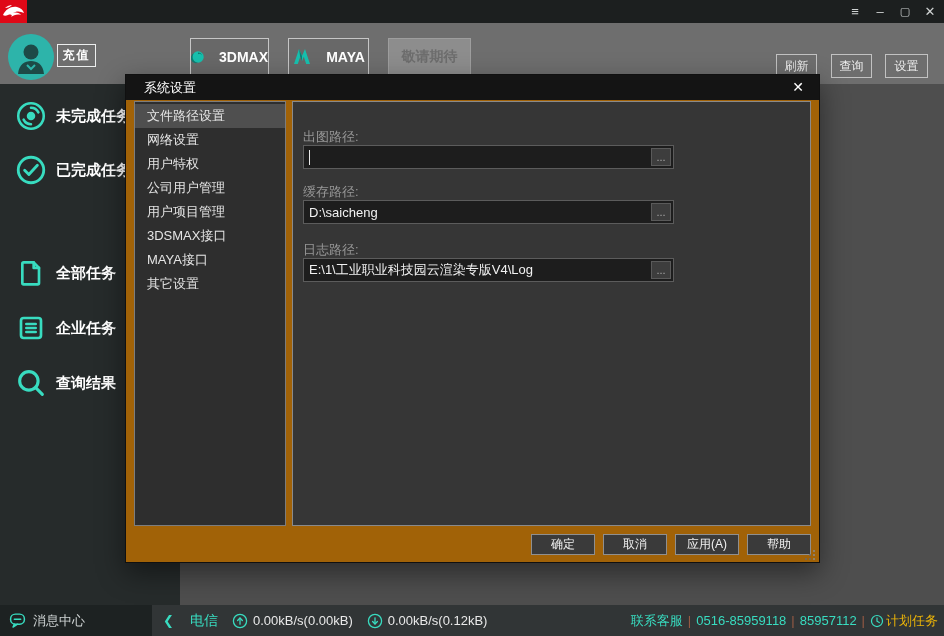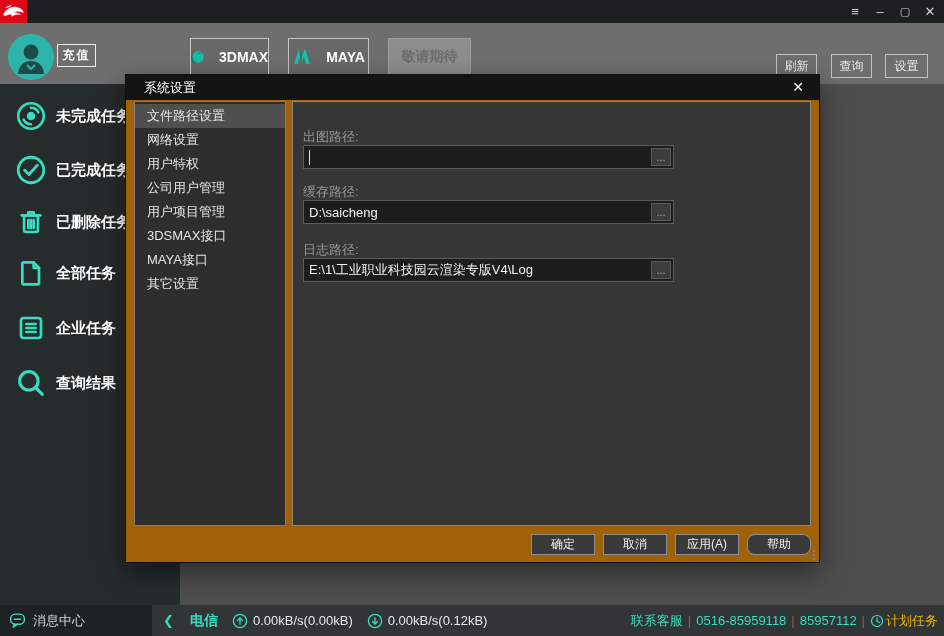--- a/index.html
+++ b/index.html
@@ -29,21 +29,21 @@
   .side-item{position:absolute;left:0;width:180px;height:44px;display:flex;align-items:center;cursor:default;}
   .side-item .ic{width:36px;height:36px;margin-left:13px;display:flex;align-items:center;justify-content:center;}
   .side-item .lb{color:#ffffff;font-weight:bold;font-size:15px;margin-left:7px;}
 
   
   .statusbar{position:absolute;left:0;top:605px;width:944px;height:31px;background:#313536;}
   .status-left{position:absolute;left:0;top:0;width:152px;height:31px;background:#1d2222;display:flex;align-items:center;}
   .status-left .lb{color:#ced3d3;font-size:13px;margin-left:7px;}
   .chevron{position:absolute;left:163px;top:0;height:31px;display:flex;align-items:center;color:#38dcc0;font-size:13px;font-weight:bold;}
   .status-mid{position:absolute;left:190px;top:0;height:31px;display:flex;align-items:center;gap:14px;}
-  .carrier{color:#38dcc0;font-weight:bold;font-size:14px;}
+  .carrier{color:#38dcc0;font-weight:normal;font-size:14px;}
   .net{display:flex;align-items:center;gap:5px;color:#e9e9e9;font-size:13px;}
   .status-right{position:absolute;right:6px;top:0;height:31px;display:flex;align-items:center;gap:5px;font-size:13px;color:#38dcc0;}
   .pipe{color:#9a5b45;}
   .sched{display:flex;align-items:center;gap:2px;color:#eab308;}
 
   
   .dialog{position:absolute;left:125px;top:74px;width:695px;height:489px;background:#a16207;border:1px solid #101010;
     box-shadow:0 10px 26px rgba(0,0,0,0.45);z-index:10;}
   .dlg-title{position:absolute;left:0;top:0;width:100%;height:25px;background:#141414;display:flex;align-items:center;}
   .dlg-title .t{color:#fff;font-size:13px;margin-left:18px;}
@@ -132,33 +132,20 @@
     </div>
     <div class="side-item" style="top:64px;">
       <span class="ic">
         <svg width="34" height="34" viewBox="0 0 24 24" fill="none" stroke="#38dcc0" stroke-width="2" stroke-linecap="round" stroke-linejoin="round">
           <circle cx="12" cy="12" r="9"></circle>
           <path d="M7.5,12.2 l3,3 l6,-6.6"></path>
         </svg>
       </span>
       <span class="lb">已完成任务</span>
     </div>
-    <div class="side-item" style="top:116px;">
-      <span class="ic">
-        <svg width="32" height="32" viewBox="0 0 24 24" fill="none" stroke="#38dcc0" stroke-width="2" stroke-linecap="round" stroke-linejoin="round">
-          <path d="M5,7 h14"></path>
-          <path d="M10,7 v-2.2 h4 v2.2"></path>
-          <rect x="6.8" y="7" width="10.4" height="12.5" rx="1.5"></rect>
-          <path d="M10,10.5 v6"></path>
-            <path d="M12,10.5 v6"></path>
-            <path d="M14,10.5 v6"></path>
-        </svg>
-      </span>
-      <span class="lb">已删除任务</span>
-    </div>
     <div class="side-item" style="top:167px;">
       <span class="ic">
         <svg width="32" height="32" viewBox="0 0 24 24" fill="none" stroke="#38dcc0" stroke-width="2" stroke-linecap="round" stroke-linejoin="round">
           <path d="M6.5,4 h7.5 l4,4.2 v11.3 a1,1 0 0 1 -1,1 h-10.5 a1,1 0 0 1 -1,-1 v-14.5 a1,1 0 0 1 1,-1 z"></path>
           <path d="M14,4 v4.2 h4"></path>
         </svg>
       </span>
       <span class="lb">全部任务</span>
     </div>
     <div class="side-item" style="top:222px;">
@@ -217,21 +204,21 @@
       <div class="fld-label" style="top:139px;">日志路径:</div>
       <div class="fld-input" style="top:156px;">
         <span class="val">E:\1\工业职业科技园云渲染专版V4\Log</span>
         <span class="browse">...</span>
       </div>
     </div>
 
     <div class="dlg-btn" style="left:405px;">确定</div>
     <div class="dlg-btn" style="left:477px;">取消</div>
     <div class="dlg-btn" style="left:549px;">应用(A)</div>
-    <div class="dlg-btn" style="left:621px;border-radius:8px;">帮助</div>
+    <div class="dlg-btn" style="left:621px;">帮助</div>
 
     <div class="grip">
       <svg width="12" height="12" viewBox="0 0 12 12">
         <circle cx="10" cy="2" r="1" fill="#8a8a8a"></circle>
           <circle cx="10" cy="6" r="1" fill="#8a8a8a"></circle>
           <circle cx="10" cy="10" r="1" fill="#8a8a8a"></circle>
         <circle cx="6" cy="6" r="1" fill="#6a6a6a"></circle>
           <circle cx="6" cy="10" r="1" fill="#6a6a6a"></circle>
           <circle cx="2" cy="10" r="1" fill="#6a6a6a"></circle>
       </svg>

